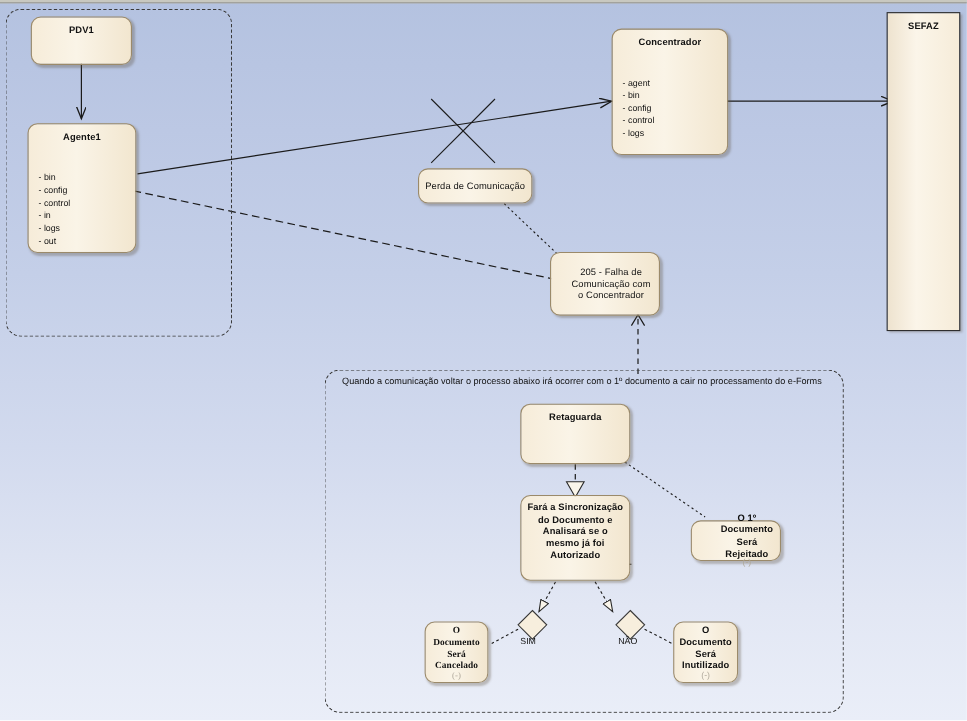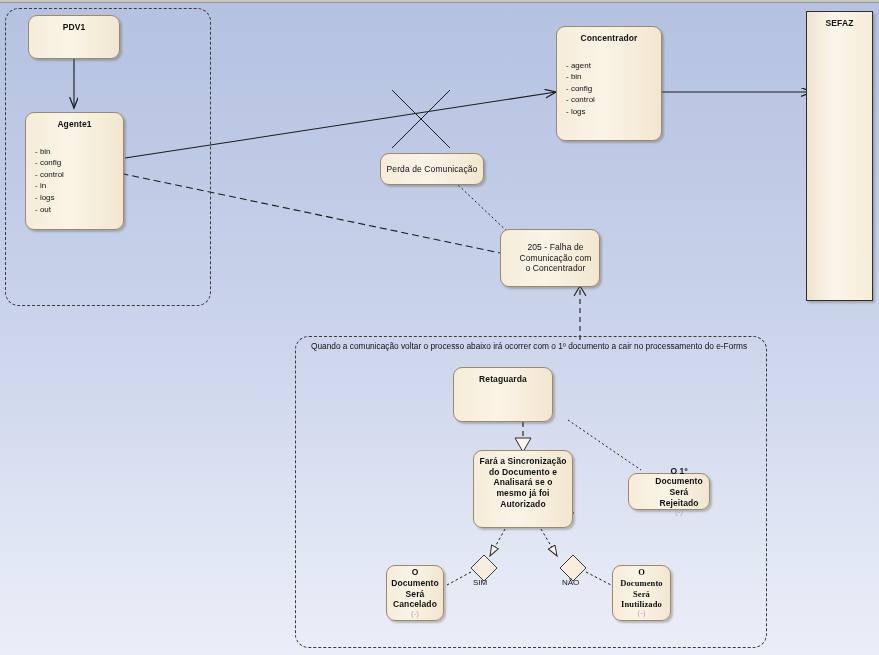--- a/index.html
+++ b/index.html
@@ -45,21 +45,21 @@
     line-height: 1.25;
     margin-top: 6px;
     width: 100%;
     padding: 0 4px;
     letter-spacing: 0.1px;
   }
   .node-title.underline { }
   .node-title.normalw { font-weight: normal; }
   .attrs {
     align-self: flex-start;
-    margin-top: 16px;
+    margin-top: 26px;
     padding-left: 9px;
     font-size: 8px;
     line-height: 1.45;
     text-align: left;
   }
   .collapse {
     font-size: 8px;
     color: #b0a99c;
     line-height: 1.1;
   }
@@ -230,44 +230,44 @@
       <div class="node-title normalw" style="margin-top:0;">Perda de Comunicação</div>
     </div>
   </div>
 
   <div class="node" style="left:500px; top:229px; width:100px; height:58px;padding-left:11px;">
     <div class="centerbody">
       <div class="node-title normalw" style="margin-top:0;">205 - Falha de Comunicação com o Concentrador</div>
     </div>
   </div>
 
-  <div class="node" style="left:453px; top:367px; width:100px; height:55px;">
+  <div class="node" style="left:473px; top:367px; width:100px; height:55px;">
     <div class="node-title">Retaguarda</div>
   </div>
 
   <div class="node" style="left:473px; top:450px; width:100px; height:78px;">
     <div class="node-title" style="margin-top:5px;">Fará a Sincronização do Documento e Analisará se o mesmo já foi Autorizado</div>
   </div>
 
   <div class="node" style="left:628px; top:473px; width:82px; height:37px; justify-content:center;padding-left:20px;">
     <div class="centerbody" style="flex-direction:column;">
       <div class="node-title" style="margin-top:0;">O 1º Documento Será Rejeitado</div>
       <div class="collapse">(-)</div>
     </div>
   </div>
 
-  <div class="node" style="left:386px; top:565px; width:58px; height:56px; justify-content:center;">
+  <div class="node" style="left:386px; top:565px; width:58px; height:56px; justify-content:center;font-family:Liberation Serif, serif;">
     <div class="centerbody" style="flex-direction:column;">
       <div class="node-title" style="margin-top:0;">O Documento Será Cancelado</div>
       <div class="collapse">(-)</div>
     </div>
   </div>
 
   <div class="node" style="left:612px; top:565px; width:59px; height:56px; justify-content:center;">
-    <div class="centerbody" style="flex-direction:column;font-family:Liberation Serif, serif;">
+    <div class="centerbody" style="flex-direction:column;">
       <div class="node-title" style="margin-top:0;">O Documento Será Inutilizado</div>
       <div class="collapse">(-)</div>
     </div>
   </div>
 
   <div class="edge-label" style="left:473px; top:538px;">SIM</div>
   <div class="edge-label" style="left:562px; top:538px;">NÃO</div>
 
 </div>
 

